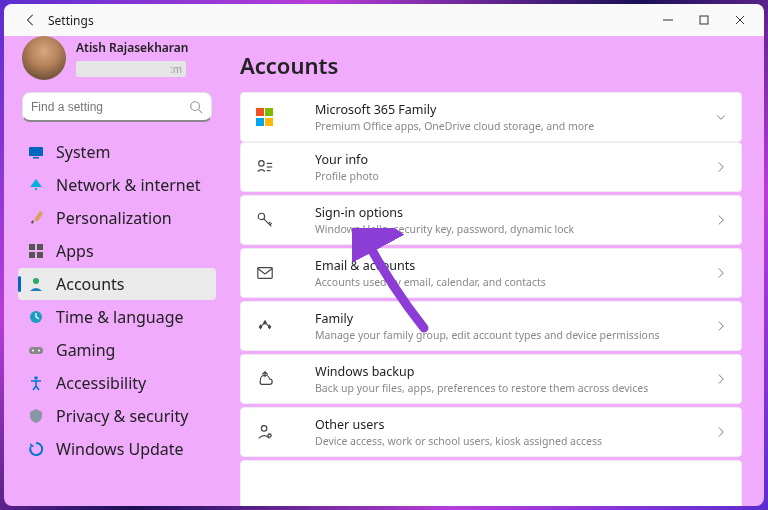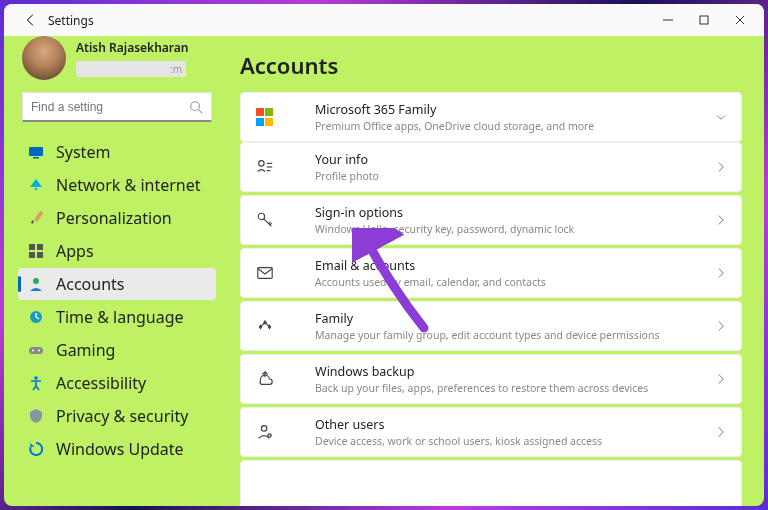--- a/index.html
+++ b/index.html
@@ -1,29 +1,29 @@
 <!DOCTYPE html>
 <html><head>
 <meta charset="utf-8">
 <style>
 * { margin: 0; padding: 0; box-sizing: border-box; }
 body { width: 768px; height: 510px; font-family: "Segoe UI", system-ui, sans-serif; background: linear-gradient(135deg, #5b2dd0 0%, #b83dd8 25%, #1a1055 50%, #b83dd8 75%, #5b2dd0 100%); display: flex; align-items: center; justify-content: center; overflow: hidden; }
-.window { width: 760px; height: 502px; background: #bef264; border-radius: 8px; display: flex; flex-direction: column; position: relative; overflow: hidden; }
+.window { width: 760px; height: 502px; background: #f0abfc; border-radius: 8px; display: flex; flex-direction: column; position: relative; overflow: hidden; }
 .titlebar { height: 32px; display: flex; align-items: center; padding: 0 6px; background: #f9f9f9; }
 .back-icon { width: 18px; height: 18px; display: flex; align-items: center; justify-content: center; margin-left: 12px; margin-right: 8px; cursor: pointer; }
 .title { font-size: 12px; color: #222; }
 .win-controls { margin-left: auto; display: flex; }
 .win-btn { width: 36px; height: 28px; display: flex; align-items: center; justify-content: center; cursor: pointer; }
 .body { flex: 1; display: flex; overflow: hidden; }
 .sidebar { width: 218px; padding: 0 6px 0 14px; overflow-y: auto; }
 .profile { display: flex; align-items: center; margin: 0 4px 12px 4px; }
 .avatar { width: 44px; height: 44px; border-radius: 50%; background: radial-gradient(circle at 50% 35%, #d9a880 0%, #b5825a 40%, #4a3828 100%); margin-right: 10px; flex-shrink: 0; }
 .profile-name { font-size: 12px; font-weight: 600; color: #222; }
 .profile-email { font-size: 10px; color: #999; background: #e5e5e5; display: inline-block; padding: 1px 4px; margin-top: 2px; border-radius: 2px; width: 110px; text-align: right; }
-.search { margin: 6px 4px 14px 4px; height: 30px; background: #fff; border: 1px solid #e0e0e0; border-bottom: 2px solid #888; border-radius: 0; display: flex; align-items: center; padding: 0 8px; }
+.search { margin: 6px 4px 14px 4px; height: 30px; background: #fff; border: 1px solid #e0e0e0; border-bottom: 2px solid #888; border-radius: 8px; display: flex; align-items: center; padding: 0 8px; }
 .search input { flex: 1; border: none; outline: none; font-size: 12px; background: transparent; color: #666; }
 .search-icon { width: 14px; height: 14px; opacity: 0.6; }
 .nav { list-style: none; }
 .nav-item { height: 32px; display: flex; align-items: center; padding: 0 10px; border-radius: 4px; cursor: pointer; margin-bottom: 1px; position: relative; }
 .nav-item.active { background: #eaeaea; }
 .nav-item.active::before { content: ""; position: absolute; left: 0; top: 8px; bottom: 8px; width: 3px; background: #0067c0; border-radius: 2px; }
 .nav-icon { width: 16px; height: 16px; margin-right: 12px; display: flex; align-items: center; justify-content: center; }
 .nav-label { font-size: 16px; color: #222; }
 .main { flex: 1; padding: 14px 22px 0 18px; overflow-y: auto; }
 .page-title { font-size: 22px; font-weight: 600; color: #222; margin-bottom: 12px; }

